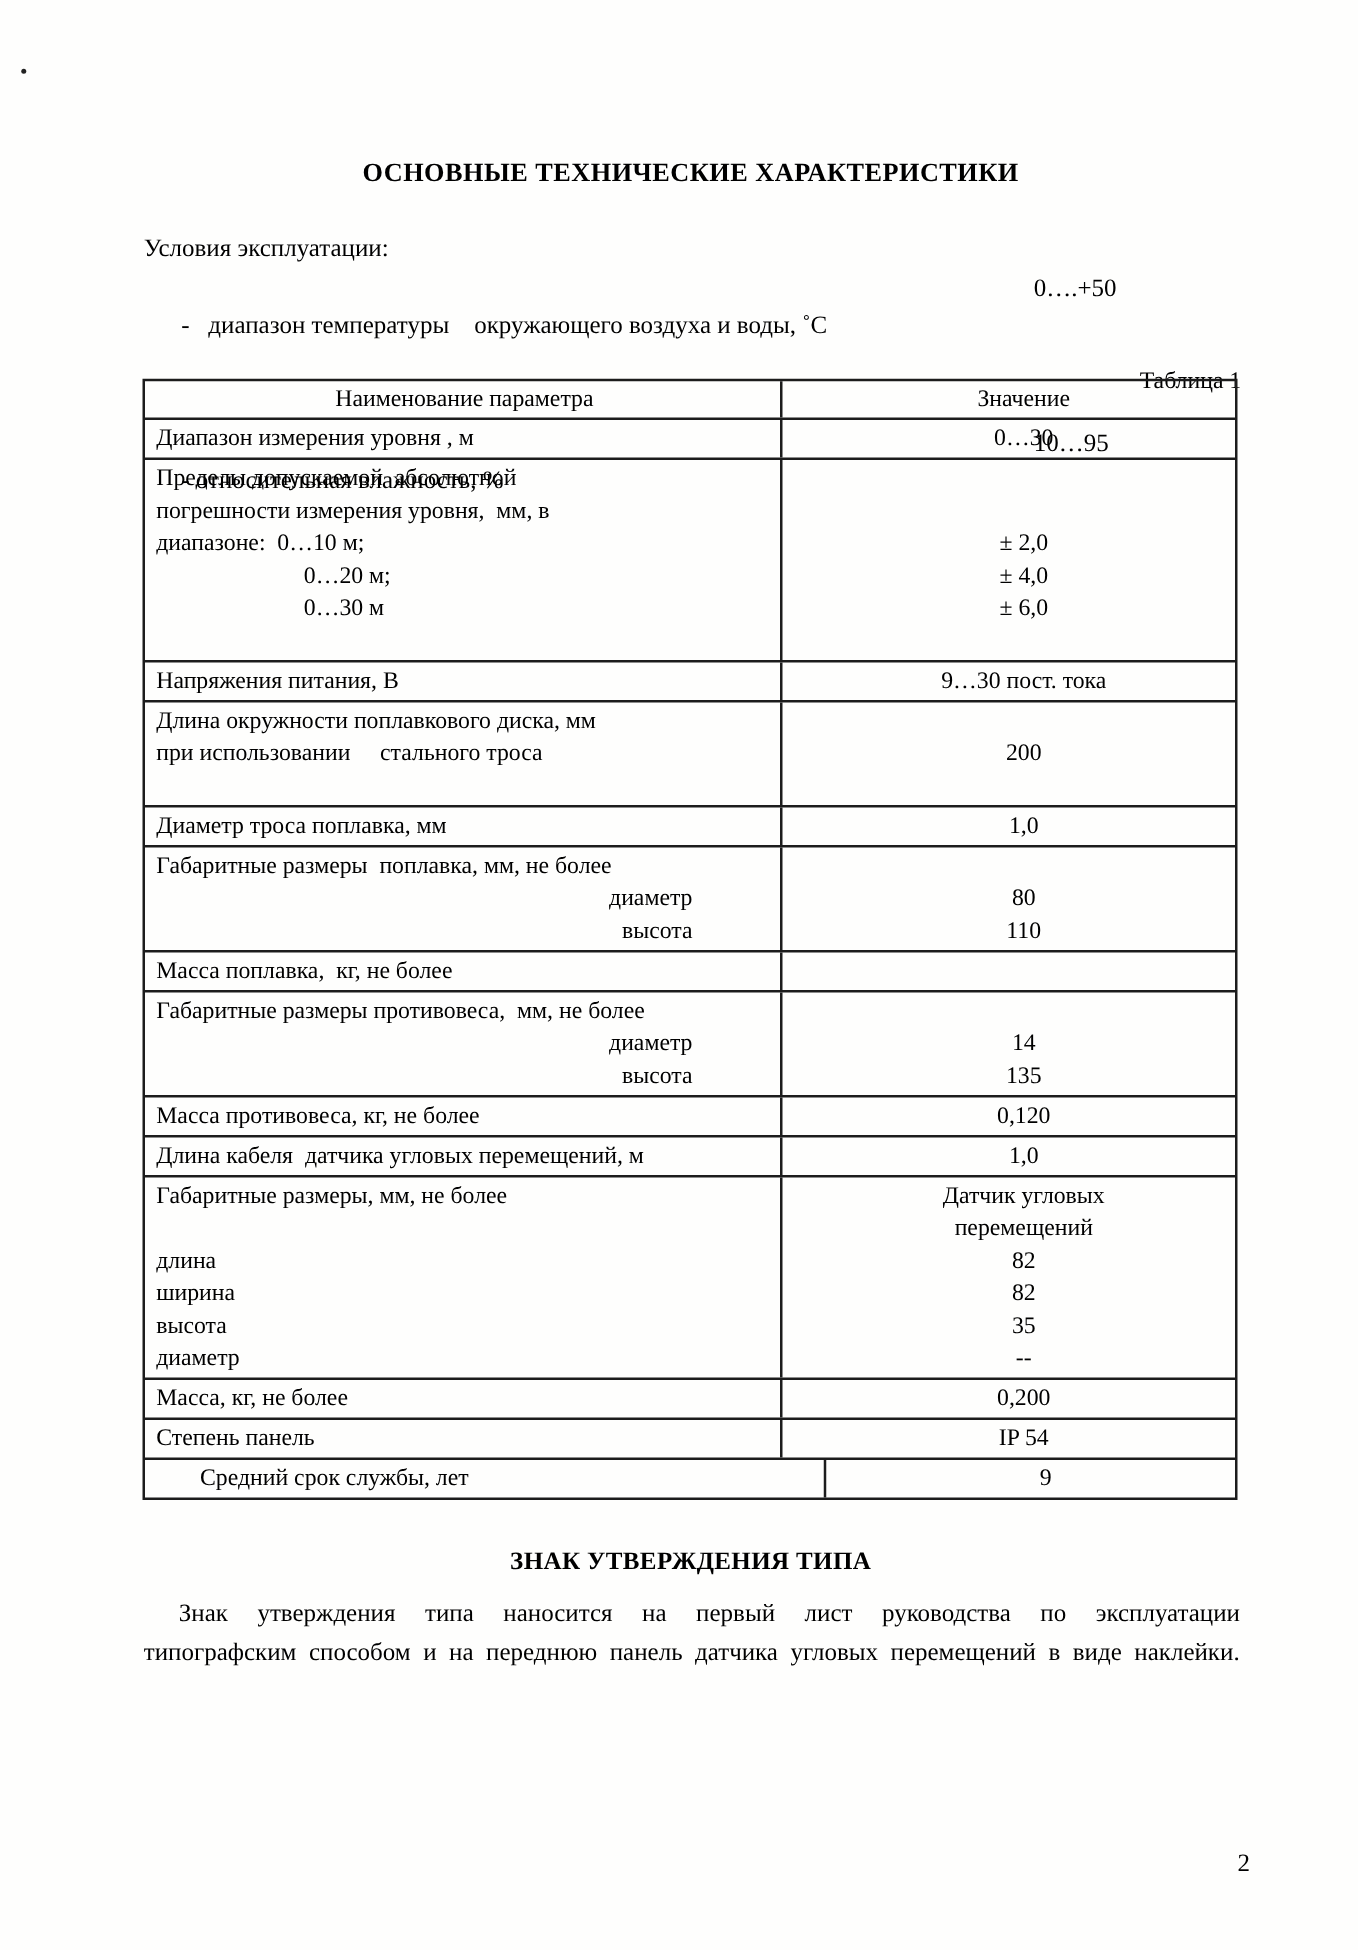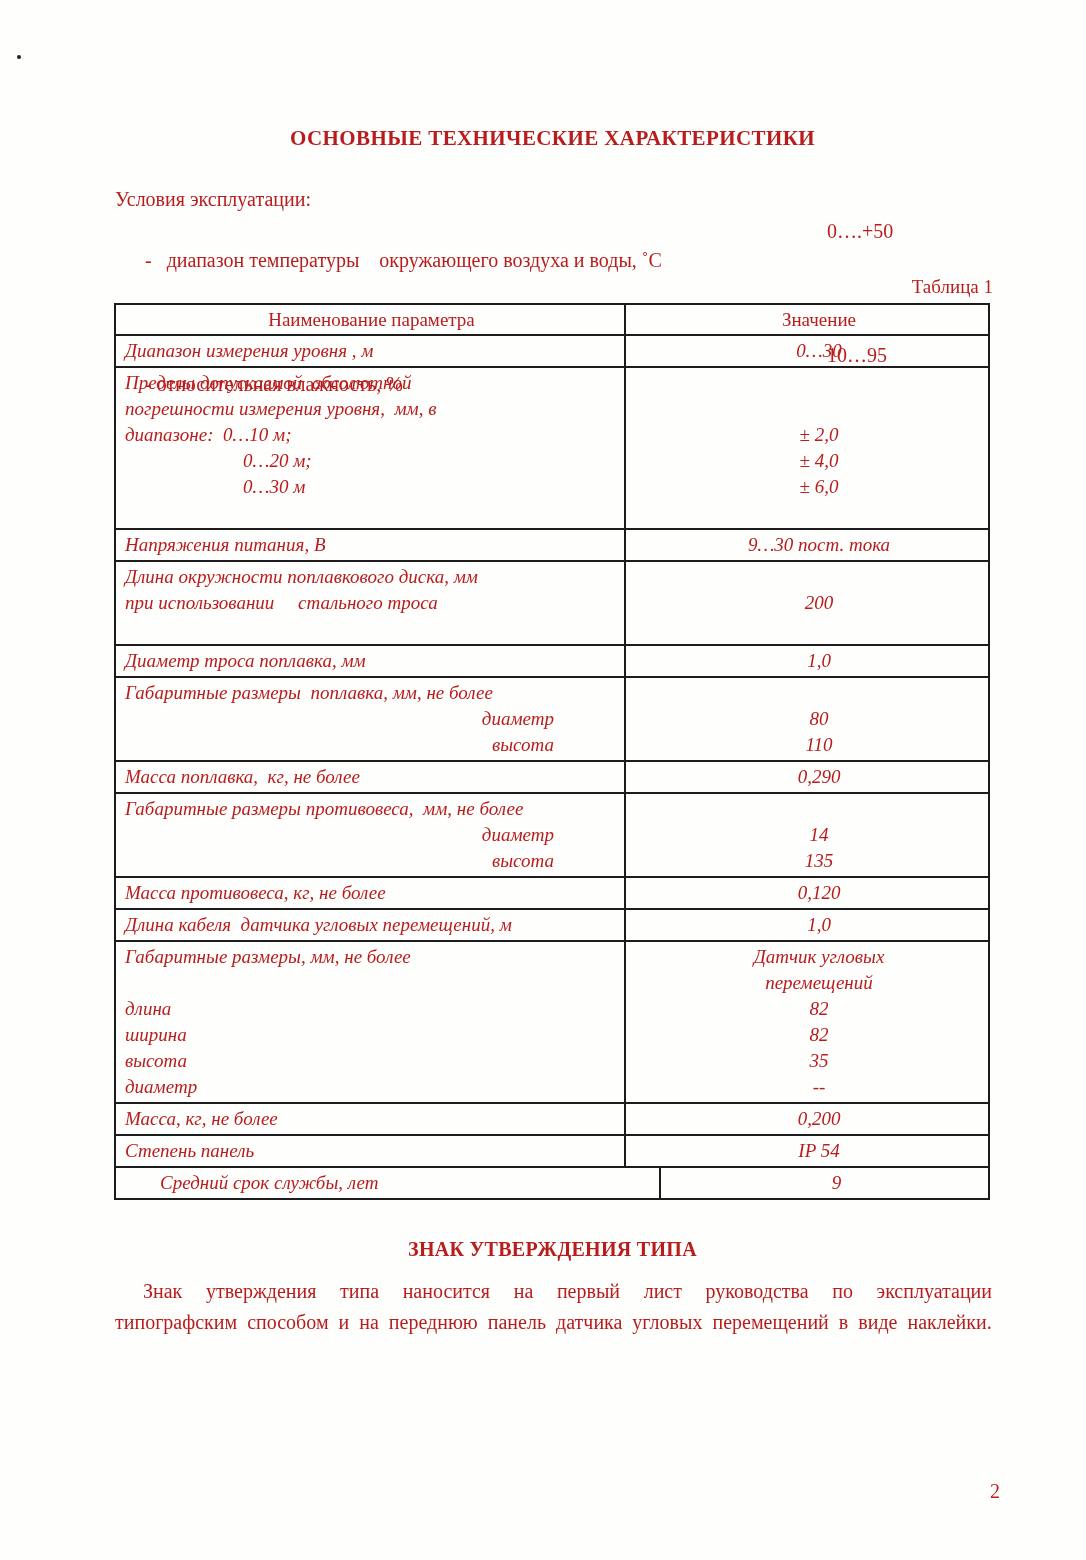--- a/index.html
+++ b/index.html
@@ -3,53 +3,53 @@
 <meta charset="utf-8">
 <style>
   html,body { margin:0; padding:0; background:#e8e8e8; }
   .page {
     position:relative;
     width:1086px; height:1560px;
     margin:0 auto;
     background:#fefefdff;
     background:#fefefd;
     font-family:"Liberation Serif", serif;
-    color:#b91c1c;
+    color:#000000;
     overflow:hidden;
   }
   .scan-dot {
     position:absolute; left:17px; top:55px;
     width:4px; height:4px; border-radius:50%;
     background:#222;
   }
   .title {
     position:absolute; top:126px; left:115px; width:875px;
     margin:0; text-align:center;
     font-size:21px; font-weight:bold; letter-spacing:0.4px;
     white-space:pre-wrap;
   }
   .conditions { position:absolute; top:184px; left:115px; width:875px; }
   .cond-heading { font-size:20px; line-height:30px; white-space:pre-wrap; }
   .cond-row { position:relative; font-size:20px; line-height:31px; white-space:pre-wrap; }
   .cond-value { position:absolute; left:700px; top:2px; white-space:pre;margin-left:12px; }
   .table-caption {
-    position:absolute; top:276px; left:115px; width:878px;
+    position:absolute; top:294px; left:115px; width:878px;
     text-align:right; font-size:19px;
   }
   .ptable {
     position:absolute; top:303px; left:114px; width:876px;
     border:2px solid #1c1c1c;
     box-sizing:border-box;
   }
   .trow { display:flex; border-bottom:2px solid #1c1c1c;gap:24px; }
   #tbody .trow:last-child { border-bottom:none;padding-left:35px; }
   .tcell { box-sizing:border-box; }
   .ncell { width:510px; border-right:2px solid #1c1c1c; padding:2px 6px 2px 9px; }
   .vcell { flex:1; padding:2px 4px; }
-  .ln { font-size:19px; line-height:26px; white-space:pre-wrap;font-style:italic; }
+  .ln { font-size:19px; line-height:26px; white-space:pre-wrap; }
   .a-l { text-align:left; }
   .a-i { padding-left:118px; }
   .a-r { text-align:right; padding-right:64px; }
   .a-r2 { padding-right:112px; }
   .a-c { text-align:center; }
   .hcell { text-align:center; font-size:19px; line-height:27px; padding-top:1px; padding-bottom:1px; }
   .section-heading {
     position:absolute; top:1238px; left:115px; width:875px;
     margin:0; text-align:center;
     font-size:20px; font-weight:bold; letter-spacing:0.3px;
@@ -155,23 +155,20 @@
           <div class="tcell vcell">
             <div class="ln a-c">&nbsp;</div>
             <div class="ln a-c">80</div>
             <div class="ln a-c">110</div>
           </div>
         </div>
         <div class="trow">
           <div class="tcell ncell">
             <div class="ln a-l">Масса поплавка,  кг, не более</div>
           </div>
-          <div class="tcell vcell">
-            <div class="ln a-c">0,290</div>
-          </div>
         </div>
         <div class="trow">
           <div class="tcell ncell">
             <div class="ln a-l">Габаритные размеры противовеса,  мм, не более</div>
             <div class="ln a-r">диаметр</div>
             <div class="ln a-r">высота</div>
           </div>
           <div class="tcell vcell">
             <div class="ln a-c">&nbsp;</div>
             <div class="ln a-c">14</div>

